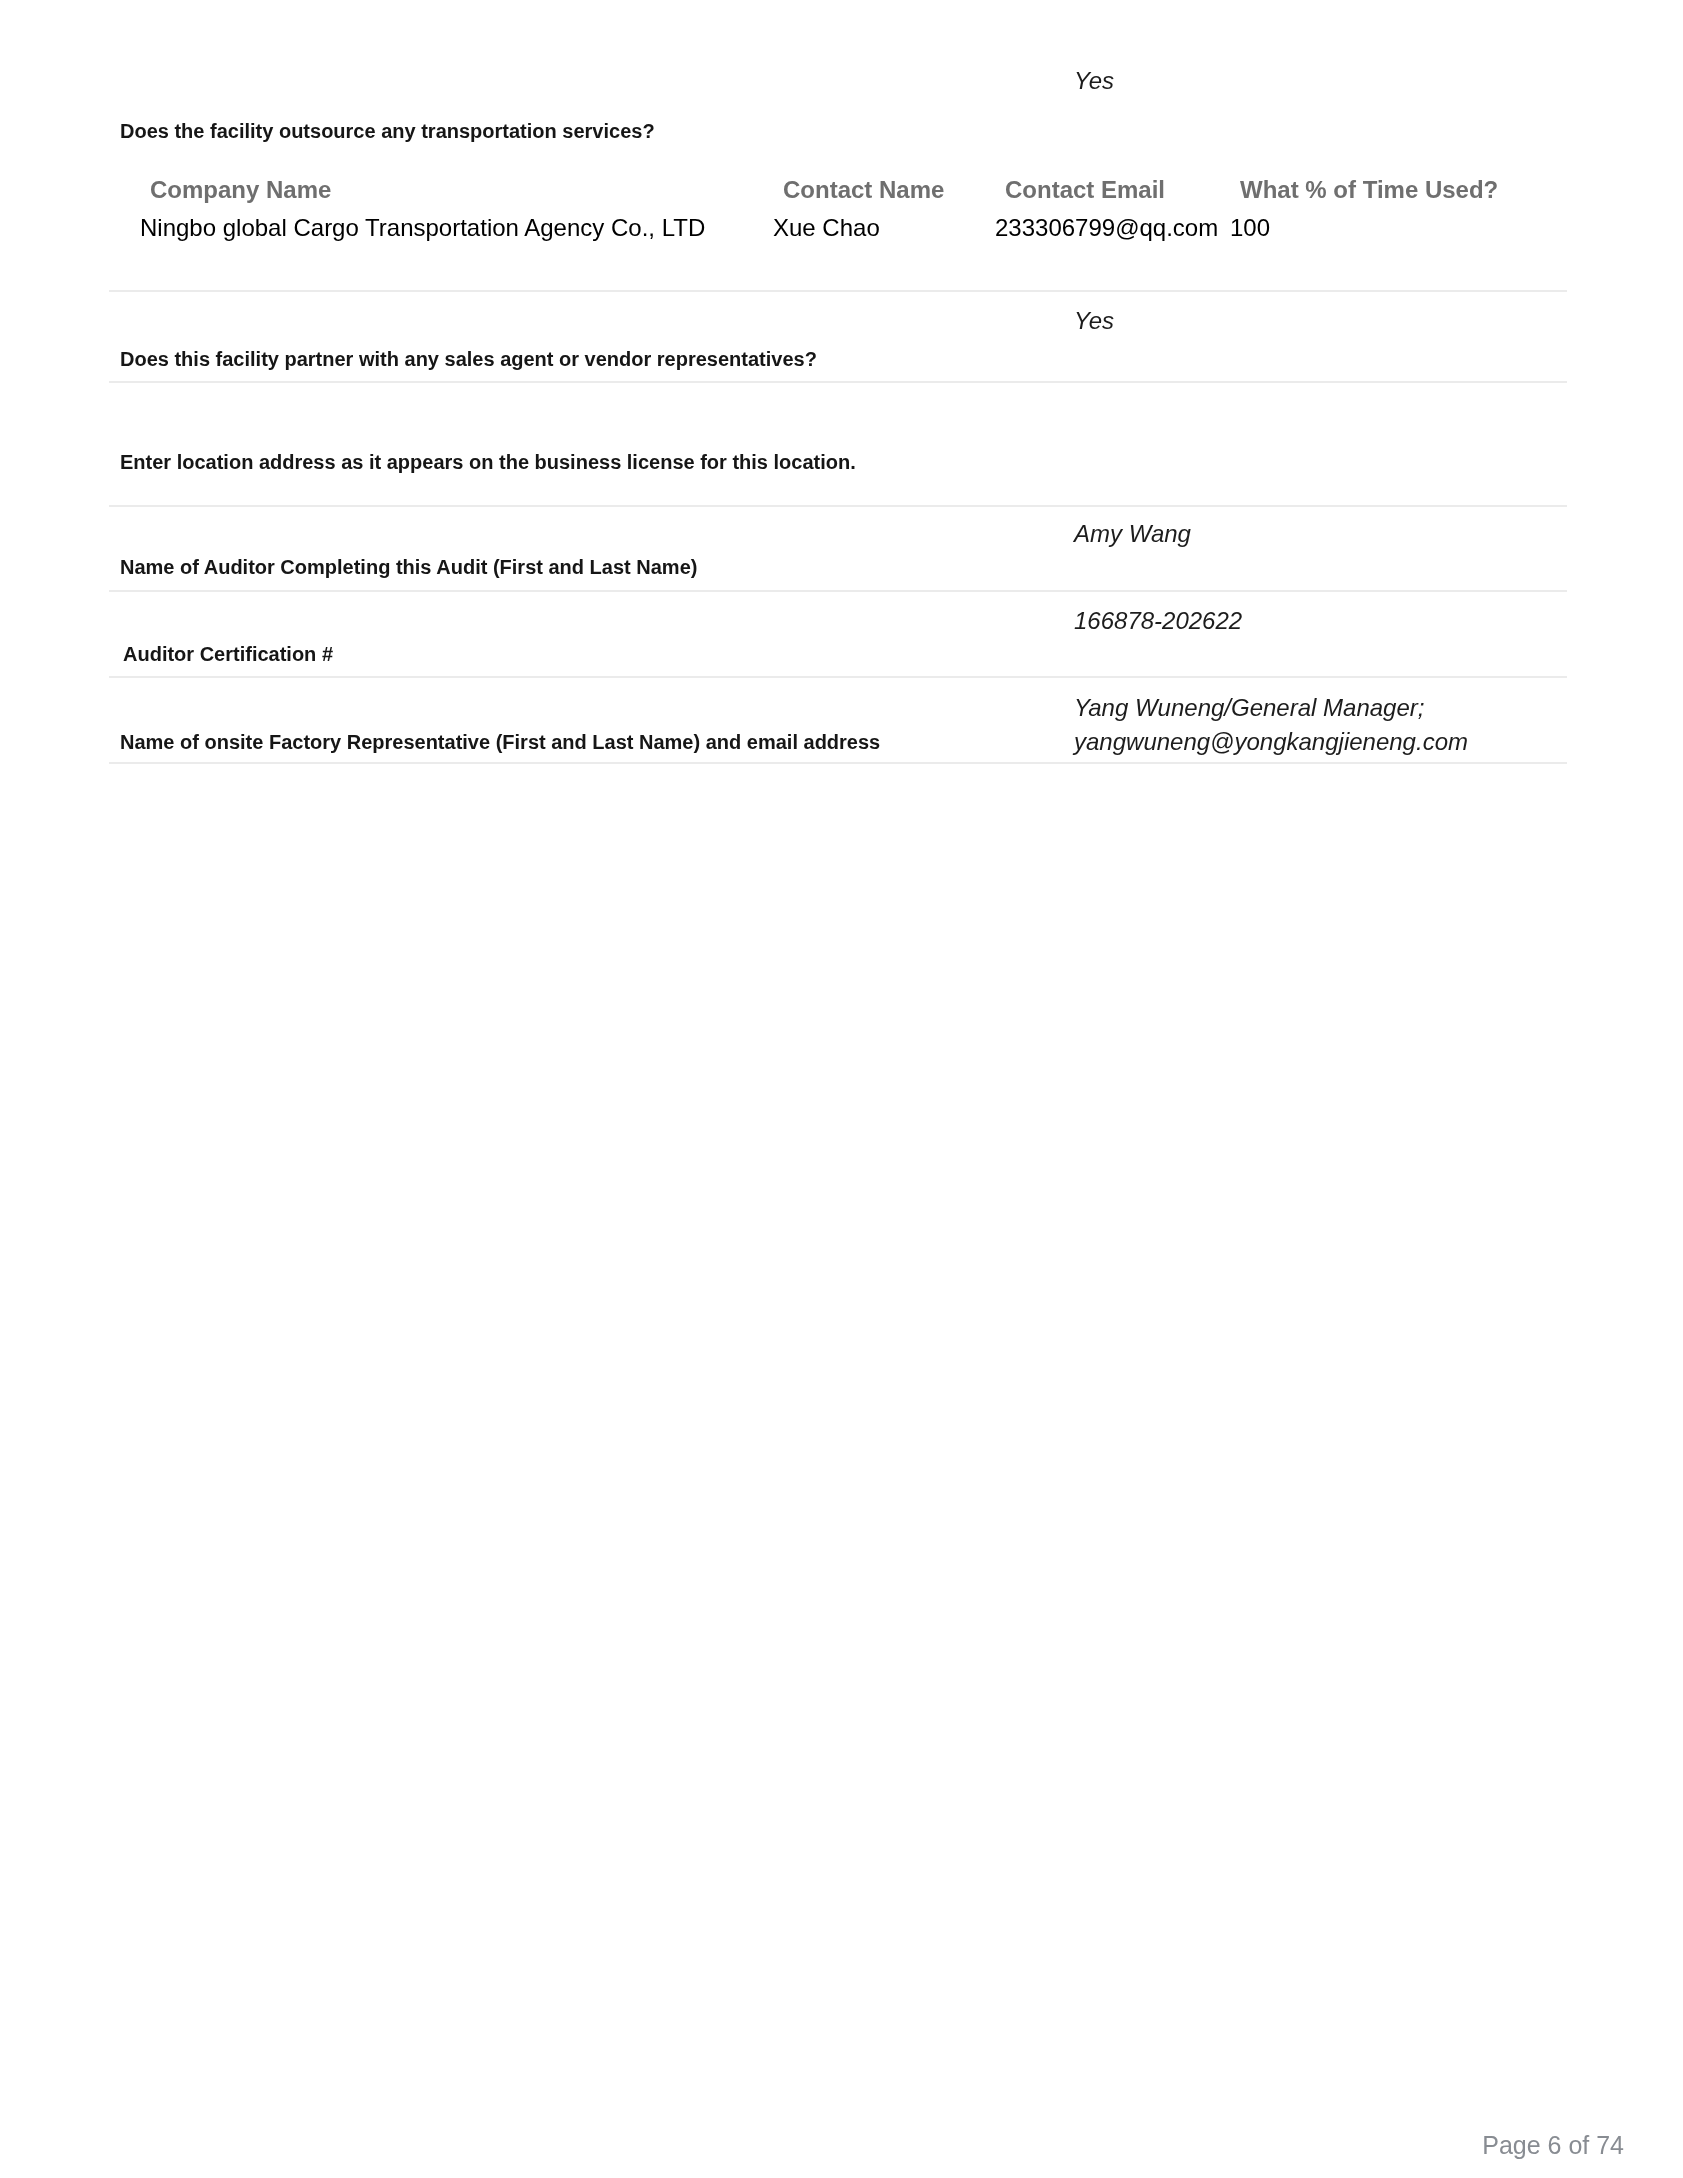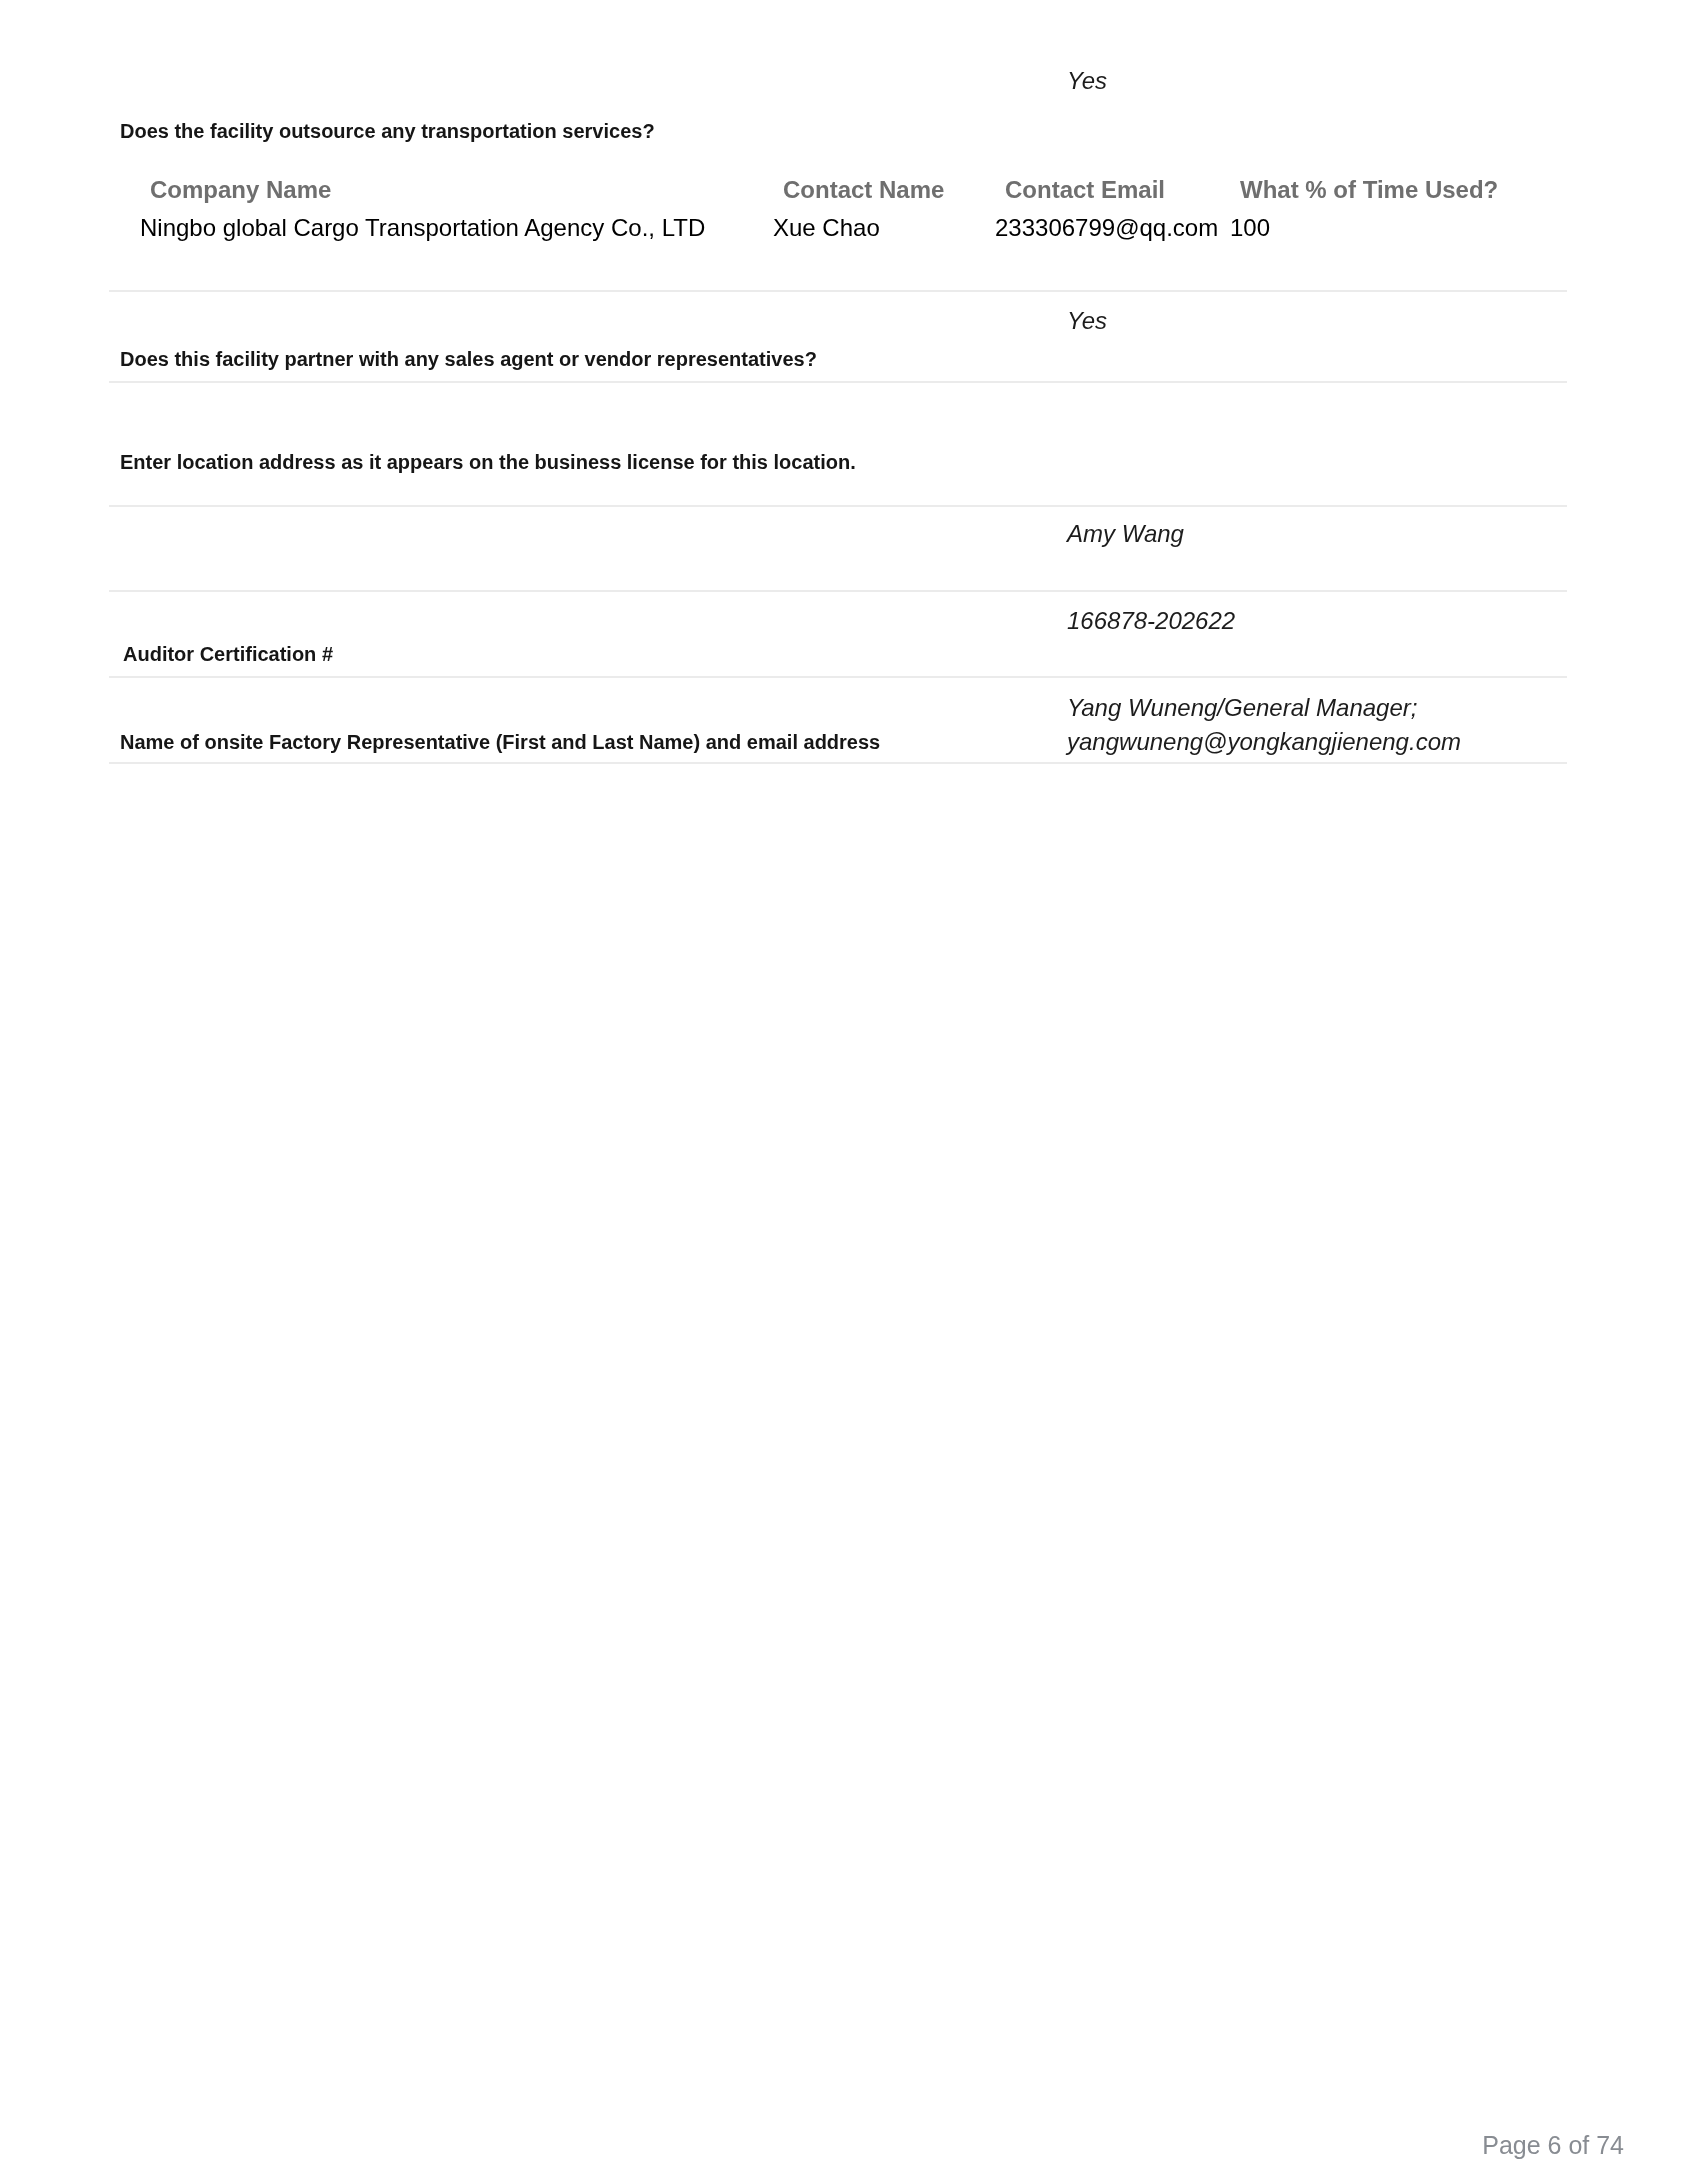--- a/index.html
+++ b/index.html
@@ -20,20 +20,21 @@
     font-size: 20px;
     font-weight: bold;
     color: #161616;
     line-height: 30px;
   }
   .answer {
     font-size: 24px;
     font-style: italic;
     color: #1d1d1d;
     line-height: 30px;
+    margin-left: 7px;
   }
   .answer.multiline {
     white-space: pre;
     line-height: 34px;
   }
   .th {
     font-size: 24px;
     font-weight: bold;
     color: #6f6f6f;
     line-height: 30px;
@@ -92,20 +93,21 @@
   <div class="abs answer" style="left:1067px; top:306px;">Yes</div>
   <div class="abs question" style="left:120px; top:344px;">Does this facility partner with any sales agent or vendor representatives?</div>
 
   <div class="divider" style="top:381px;"></div>
 
   <div class="abs question" style="left:120px; top:447px;">Enter location address as it appears on the business license for this location.</div>
 
   <div class="divider" style="top:505px;"></div>
 
   <div class="abs answer" style="left:1067px; top:519px;">Amy Wang</div>
+  <div class="abs question" style="left:120px; top:552px;">Name of Auditor Completing this Audit (First and Last Name)</div>
 
   <div class="divider" style="top:590px;"></div>
 
   <div class="abs answer" style="left:1067px; top:606px;">166878-202622</div>
   <div class="abs question" style="left:123px; top:639px;">Auditor Certification #</div>
 
   <div class="divider" style="top:676px;"></div>
 
   <div class="abs question" style="left:120px; top:727px;">Name of onsite Factory Representative (First and Last Name) and email address</div>
   <div class="abs answer multiline" style="left:1067px; top:691px;">Yang Wuneng/General Manager;

